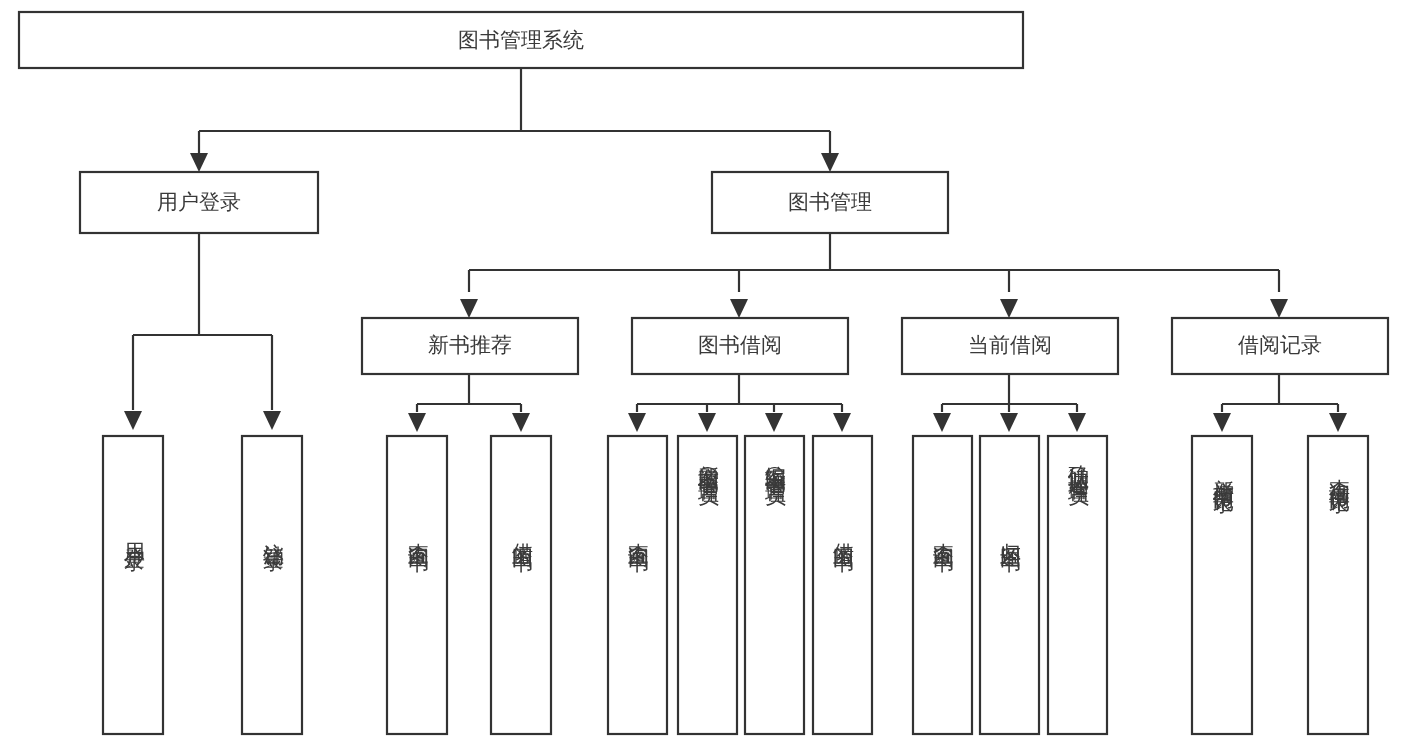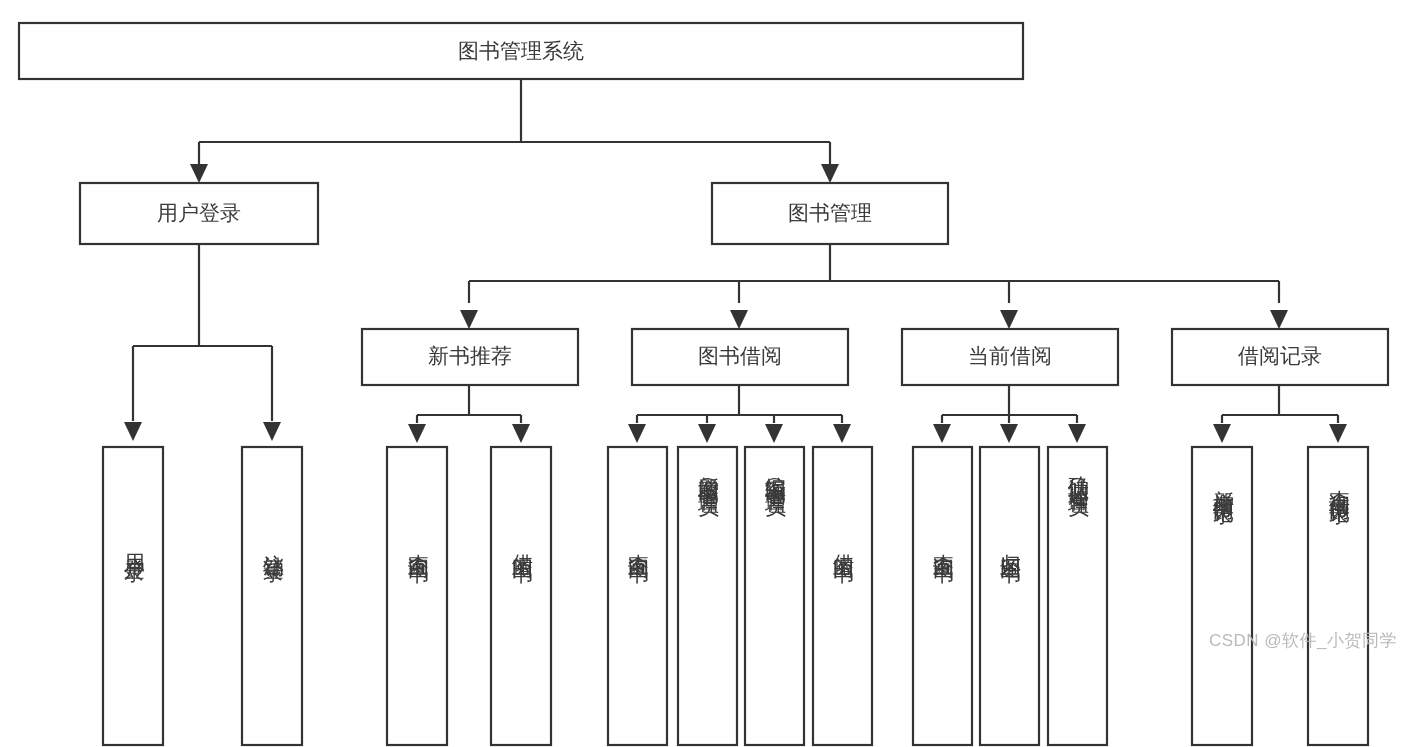--- a/index.html
+++ b/index.html
@@ -10,21 +10,21 @@
   body {
     width: 1405px;
     height: 747px;
     font-family: "Liberation Sans", "DejaVu Sans", sans-serif;
     overflow: hidden;
     position: relative;
   }
   #diagram-root {
     position: absolute;
     left: 0;
-    top: 11px;
+    top: 0;
     width: 1405px;
     height: 645px;
   }
   .node-box {
     fill: #ffffff;
     stroke: #333333;
     stroke-width: 2.2;
   }
   .connector {
     stroke: #333333;
@@ -228,14 +228,13 @@
       <rect class="node-box" x="1192" y="436" width="60" height="298"></rect>
       <text class="node-label-v" x="1222" y="462">新增借阅记录</text>
     </g>
     <g>
       <rect class="node-box" x="1308" y="436" width="60" height="298"></rect>
       <text class="node-label-v" x="1338" y="462">查询借阅记录</text>
     </g>
 
   </svg>
 
-  <div class="watermark-text">CSDN @软件_小贺同学</div>
 </div>
 
 </body></html>

